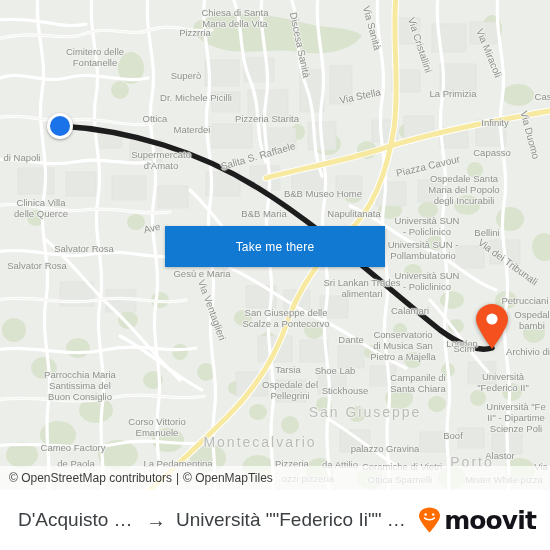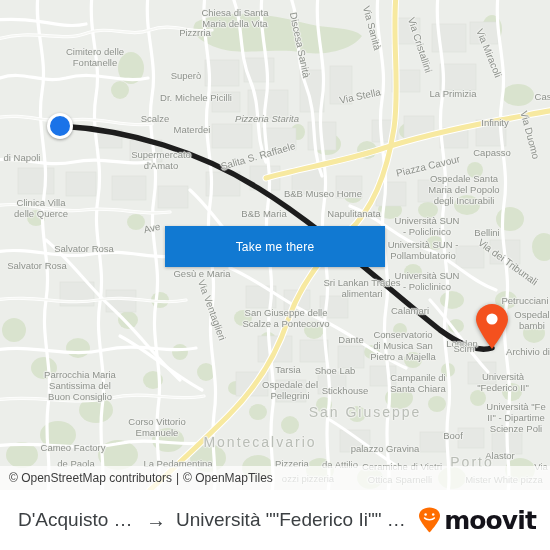--- a/index.html
+++ b/index.html
@@ -295,23 +295,23 @@
 
       <path d="M60 126 C130 130 200 152 258 188 C320 226 380 282 440 330 C462 346 478 352 492 348" fill="none" stroke="#1d1d1d" stroke-width="5.4" stroke-linecap="round"></path>
     </svg>
 
     <div id="label-layer">
         <div class="lbl poi" style="left: 95px; top: 57px;">Cimitero delle<br>Fontanelle</div>
         <div class="lbl poi" style="left: 235px; top: 18px;">Chiesa di Santa<br>Maria della Vita</div>
         <div class="lbl poi" style="left: 195px; top: 32px;">Pizzrria</div>
         <div class="lbl poi" style="left: 186px; top: 75px;">Superò</div>
         <div class="lbl poi" style="left: 196px; top: 97px;">Dr. Michele Picilli</div>
-        <div class="lbl poi" style="left: 155px; top: 118px;">Scalze</div>
+        <div class="lbl poi" style="left: 155px; top: 118px;">Ottica</div>
         <div class="lbl poi" style="left: 192px; top: 129px;">Materdei</div>
-        <div class="lbl poi" style="left: 267px; top: 118px; font-style: italic;">Pizzeria Starita</div>
+        <div class="lbl poi" style="left: 267px; top: 118px;">Pizzeria Starita</div>
         <div class="lbl poi" style="left: 22px; top: 157px;">di Napoli</div>
         <div class="lbl poi" style="left: 161px; top: 160px;">Supermercato<br>d'Amato</div>
         <div class="lbl poi" style="left: 453px; top: 93px;">La Primizia</div>
         <div class="lbl poi" style="left: 495px; top: 122px;">Infinity</div>
         <div class="lbl poi" style="left: 492px; top: 152px;">Capasso</div>
         <div class="lbl poi" style="left: 543px; top: 96px;">Cas</div>
         <div class="lbl poi" style="left: 464px; top: 189px;">Ospedale Santa<br>Maria del Popolo<br>degli Incurabili</div>
         <div class="lbl poi" style="left: 41px; top: 208px;">Clinica Villa<br>delle Querce</div>
         <div class="lbl poi" style="left: 84px; top: 248px;">Salvator Rosa</div>
         <div class="lbl poi" style="left: 37px; top: 265px;">Salvator Rosa</div>

